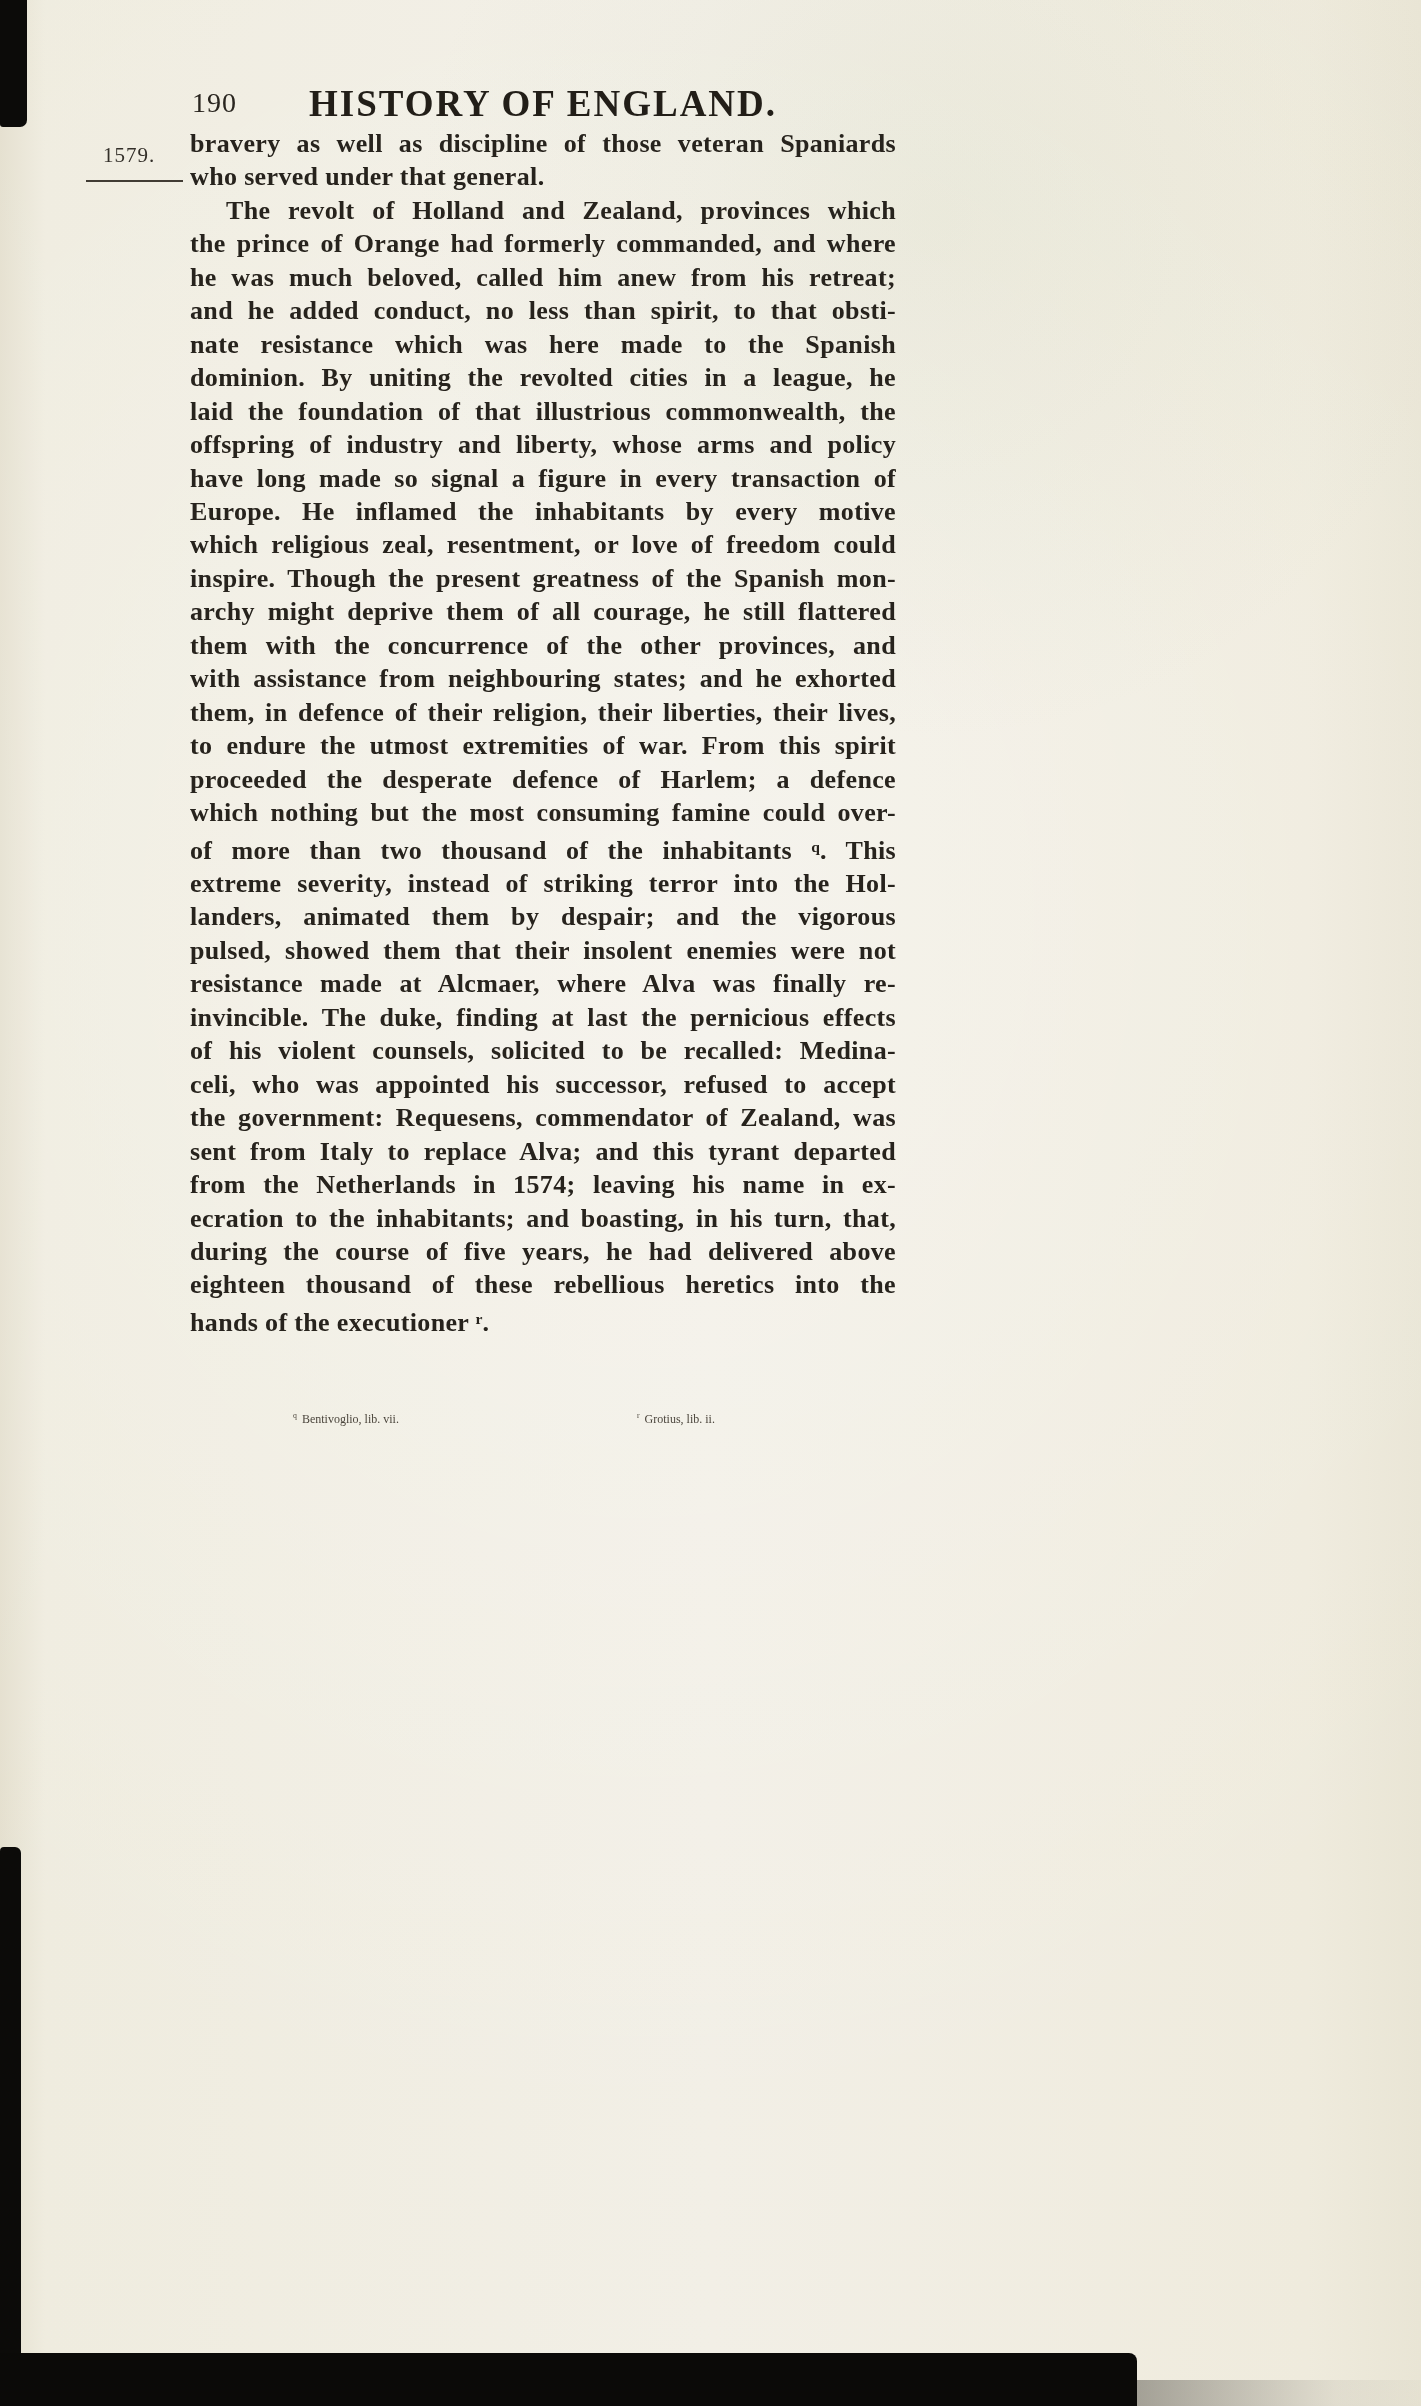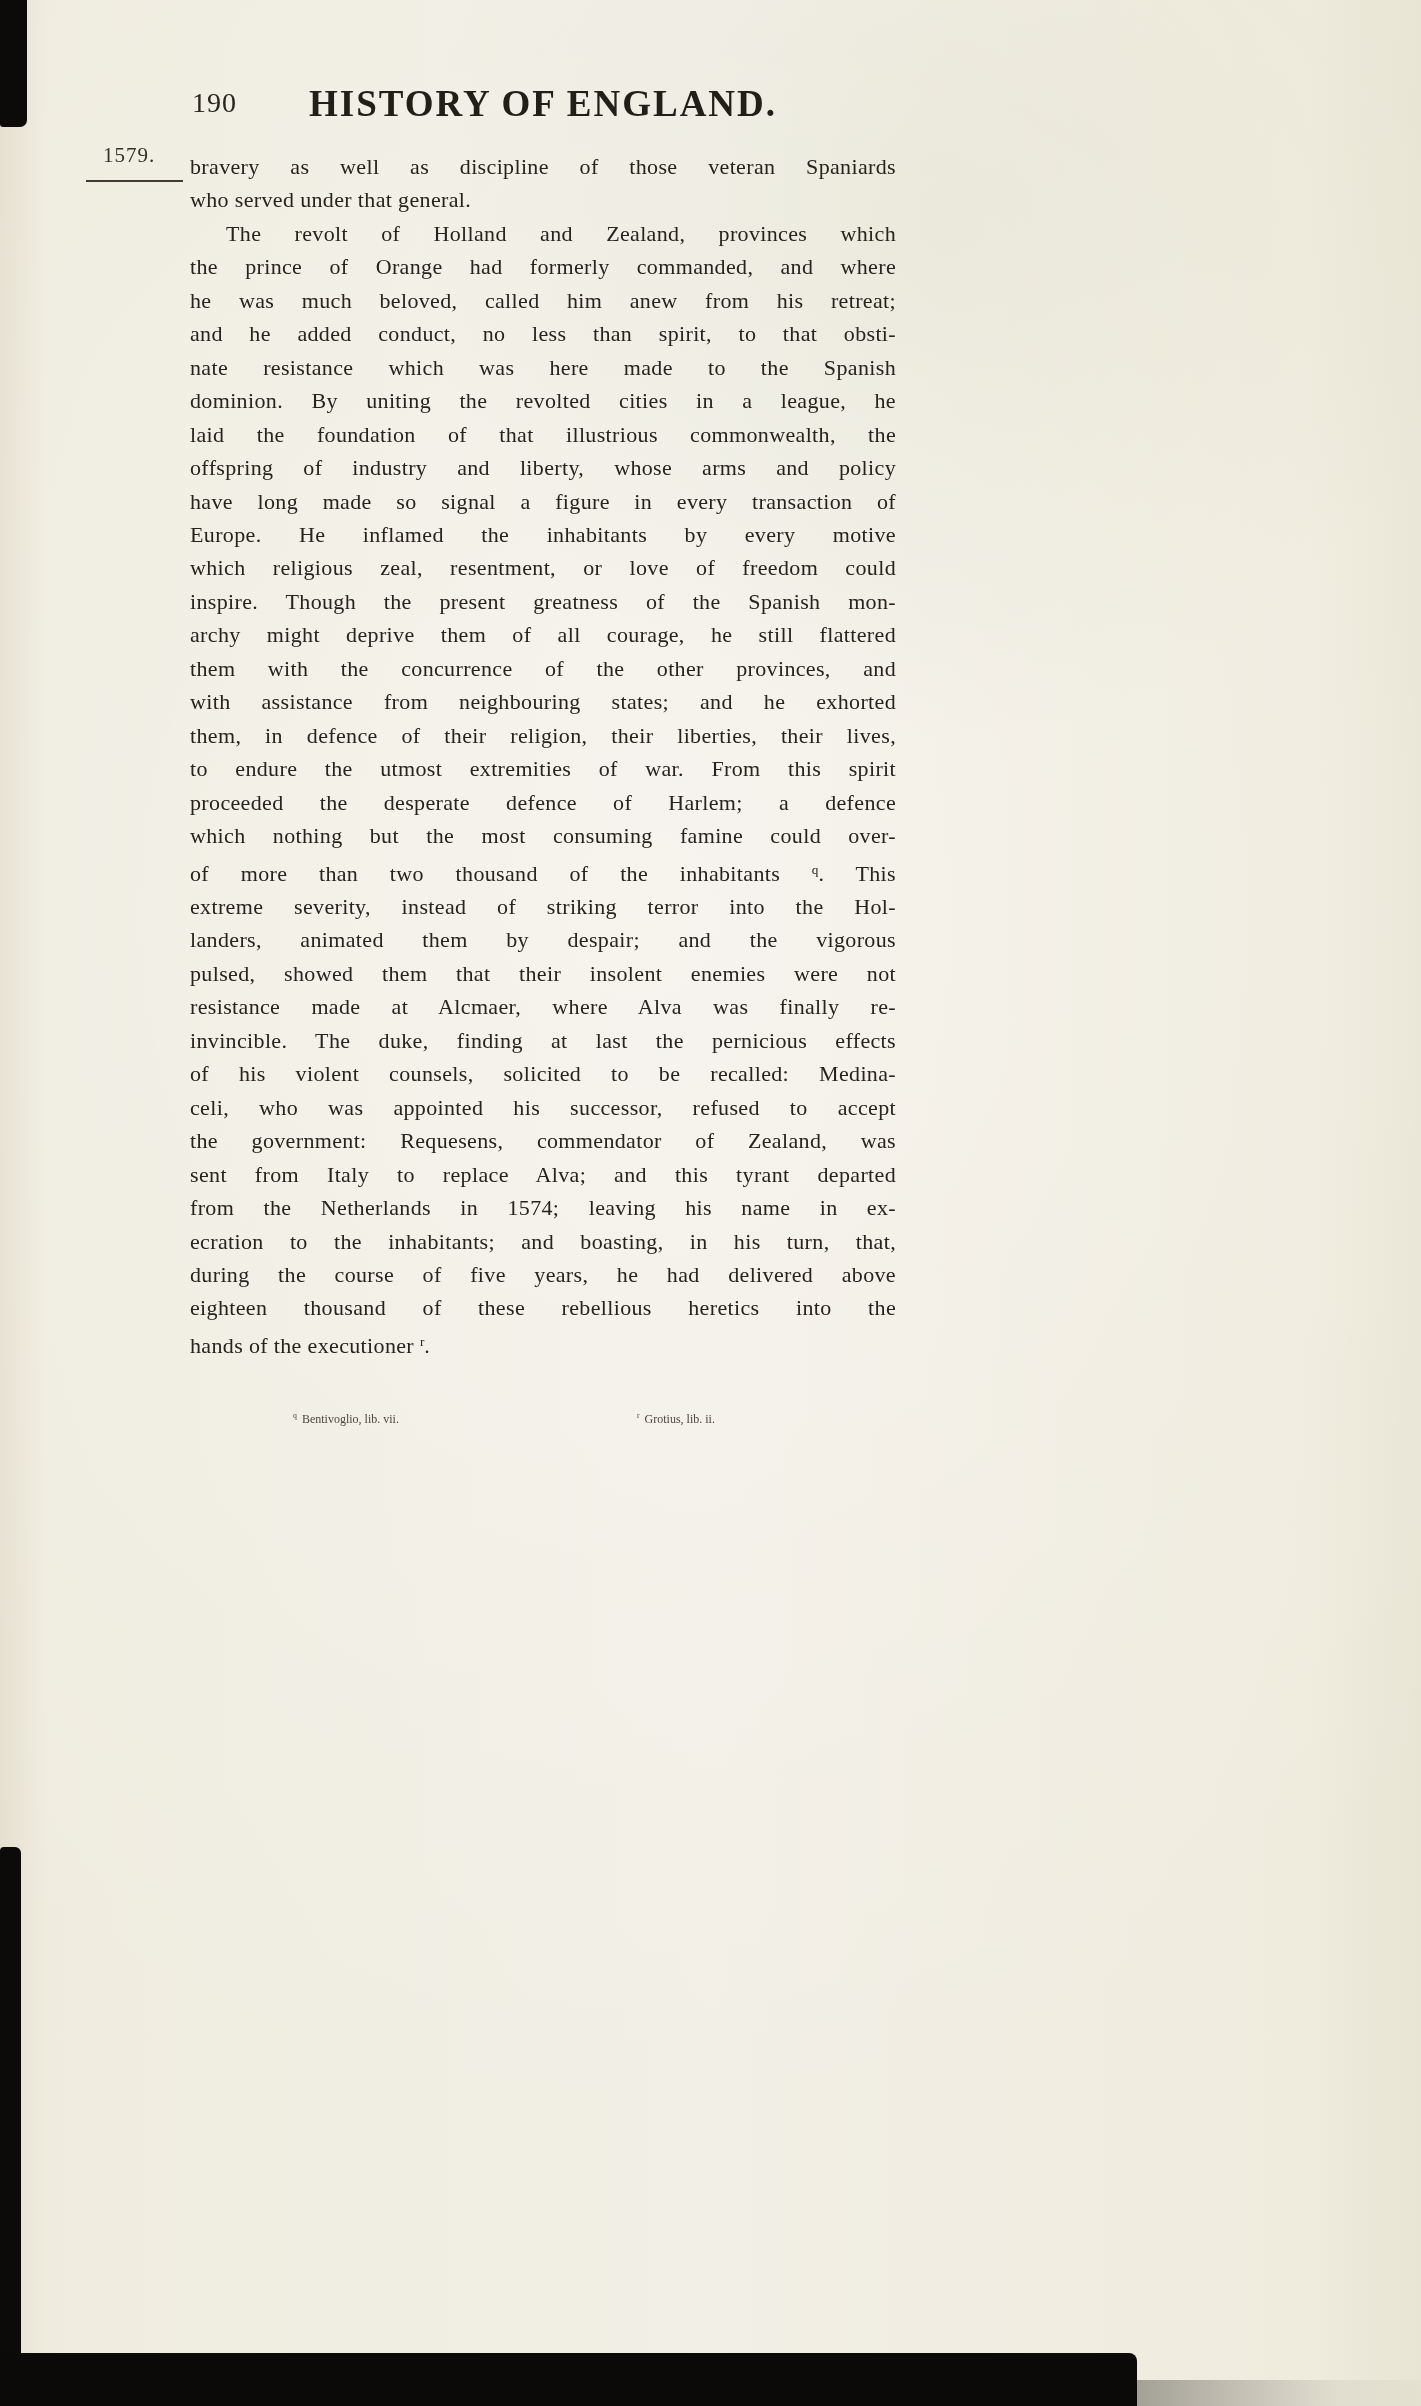--- a/index.html
+++ b/index.html
@@ -33,22 +33,22 @@
   .header-title { text-align:center; font-size:37px; font-weight:bold;
     letter-spacing:2px; color:#221e18; }
 
   
   .margin-year { position:absolute; left:103px; top:143px; font-size:21px;
     letter-spacing:1px; color:#332f29; }
   .margin-rule { position:absolute; left:86px; top:180px; width:97px; height:2px;
     background:#413c34; }
 
   
-  .body-text { position:absolute; left:190px; top:150px; width:706px;
-    font-size:22px; line-height:33.45px; color:#27231d; letter-spacing:0.35px; }
+  .body-text { position:absolute; left:190px; top:127px; width:706px;
+    font-size:26px; line-height:33.45px; color:#27231d; letter-spacing:0.35px;font-weight:bold; }
   .line { text-align:justify; text-align-last:justify; }
   .line.flush { text-align-last:left; }
   .line.indent { text-indent:36px; }
   sup.fn-mark { font-size:0.6em; vertical-align:7px; letter-spacing:0; }
 
   
   .footnotes { position:absolute; left:190px; top:1411px; width:706px; height:30px;
     font-size:12px; color:#4b453c; }
   .footnote { position:absolute; top:0; white-space:nowrap; }
   .fn-left { left:103px; }

